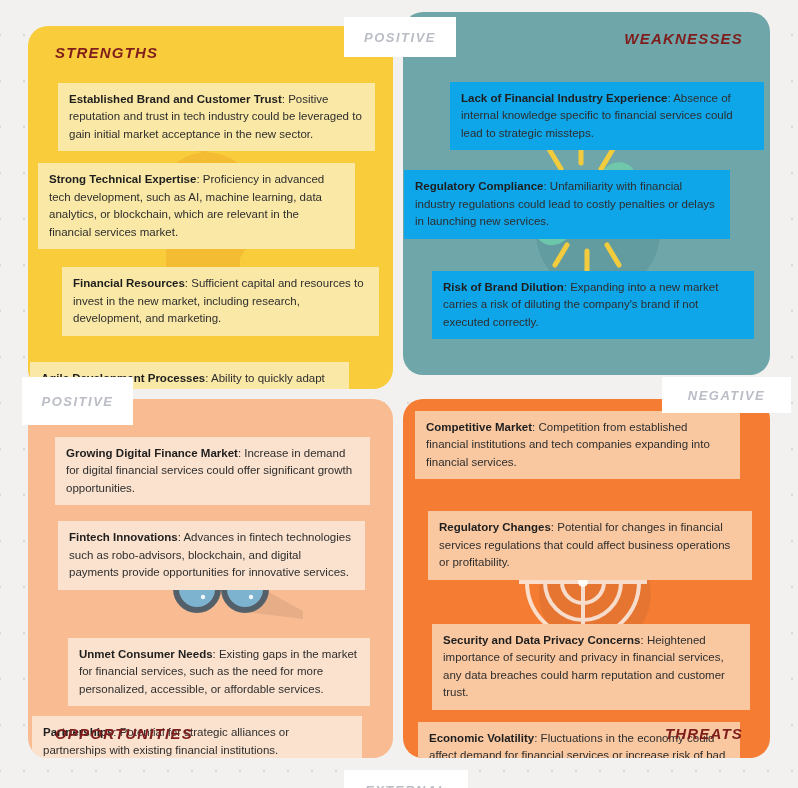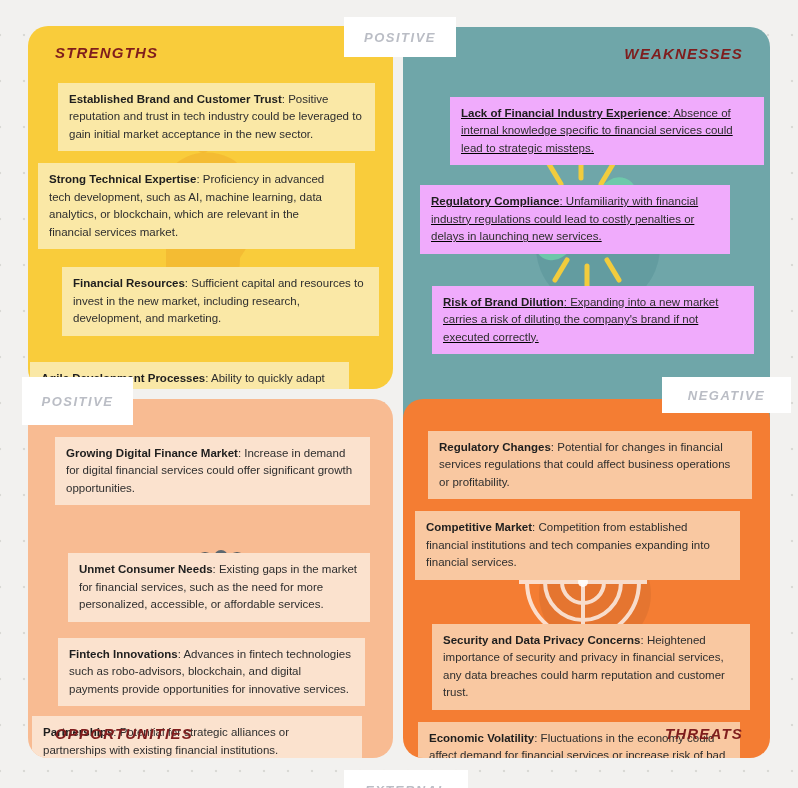--- a/index.html
+++ b/index.html
@@ -15,42 +15,42 @@
     background-size:24px 46px;
     background-position:12px 12px;
     overflow:hidden;
   }
   .quadrant{
     position:absolute;
     border-radius:20px;
     overflow:hidden;
   }
   #q-strengths    {left:28px; top:26px;  width:365px; height:363px; background:#F9CC3B;}
-  #q-weaknesses   {left:403px;top:27px;  width:367px; height:419px; background:#6FA6A9;text-decoration:underline;}
+  #q-weaknesses   {left:403px;top:12px;  width:367px; height:363px; background:#6FA6A9;}
   #q-opportunities{left:28px; top:399px; width:365px; height:359px; background:#F8BB92;}
   #q-threats      {left:403px;top:399px; width:367px; height:359px; background:#F47D33;}
 
   .qhead{
     position:absolute;
     font-size:15px;font-weight:800;font-style:italic;
     letter-spacing:1.2px;color:#7f1d1d;z-index:3;
   }
   .qhead.tl{top:18px;left:27px;}
   .qhead.tr{top:18px;right:27px;}
   .qhead.bl{bottom:16px;left:27px;}
   .qhead.br{bottom:16px;right:27px;}
 
   .card{
     position:relative;z-index:2;
     padding:8px 11px;
     font-size:11.5px;line-height:1.52;color:#2E2E2E;
   }
   .card .t{font-weight:700;color:#1e1e1e;}
   #q-strengths .card    {background:#FAE8A6;}
-  #q-weaknesses .card   {background:#f0abfc;}
+  #q-weaknesses .card   {background:#0ea5e9;}
   #q-opportunities .card{background:#FBE2CE;}
   #q-threats .card      {background:#F9C8A1;}
 
   .axis-label{
     position:absolute;z-index:5;background:#FFFFFF;
     display:flex;align-items:center;justify-content:center;
     font-size:13px;font-weight:800;font-style:italic;
     letter-spacing:1.5px;color:#BABDC5;
   }
   #label-internal{left:344px;top:17px;width:112px;height:40px;}
@@ -92,21 +92,21 @@
       <g stroke="#F2CC3D" stroke-width="5" stroke-linecap="round">
         <line x1="58" y1="52" x2="46" y2="32"></line>
         <line x1="78" y1="46" x2="78" y2="24"></line>
         <line x1="98" y1="52" x2="110" y2="32"></line>
         <line x1="64" y1="128" x2="52" y2="148"></line>
         <line x1="84" y1="134" x2="84" y2="156"></line>
         <line x1="104" y1="128" x2="116" y2="148"></line>
       </g>
     </svg>
     <div class="card" style="margin:70px 6px 0 47px"><span class="t">Lack of Financial Industry Experience</span><span>: Absence of internal knowledge specific to financial services could lead to strategic missteps.</span></div>
-    <div class="card" style="margin:20px 40px 0 17px"><span class="t">Regulatory Compliance</span><span>: Unfamiliarity with financial industry regulations could lead to costly penalties or delays in launching new services.</span></div>
+    <div class="card" style="margin:20px 40px 0 1px"><span class="t">Regulatory Compliance</span><span>: Unfamiliarity with financial industry regulations could lead to costly penalties or delays in launching new services.</span></div>
     <div class="card" style="margin:32px 16px 0 29px"><span class="t">Risk of Brand Dilution</span><span>: Expanding into a new market carries a risk of diluting the company's brand if not executed correctly.</span></div>
   </div>
 
   <div class="quadrant" id="q-opportunities">
     <div class="qhead bl">OPPORTUNITIES</div>
     <svg class="deco" id="deco-binoculars" width="150" height="70" viewBox="0 0 150 70">
       <polygon points="78,22 150,62 150,70 86,62" fill="#000000" opacity="0.07"></polygon>
       <circle cx="52" cy="12" r="9" fill="#4F5A61"></circle>
       <circle cx="84" cy="12" r="9" fill="#4F5A61"></circle>
       <rect x="58" y="4" width="20" height="14" rx="6" fill="#4F5A61"></rect>
@@ -114,22 +114,22 @@
       <circle cx="44" cy="40" r="24" fill="#546069"></circle>
       <circle cx="92" cy="40" r="24" fill="#546069"></circle>
       <circle cx="44" cy="40" r="18" fill="#7EB3CF"></circle>
       <circle cx="92" cy="40" r="18" fill="#7EB3CF"></circle>
       <ellipse cx="37" cy="33" rx="6.5" ry="4" transform="rotate(-35 37 33)" fill="#FFFFFF" opacity="0.9"></ellipse>
       <ellipse cx="85" cy="33" rx="6.5" ry="4" transform="rotate(-35 85 33)" fill="#FFFFFF" opacity="0.9"></ellipse>
       <circle cx="50" cy="48" r="2.2" fill="#FFFFFF" opacity="0.9"></circle>
       <circle cx="98" cy="48" r="2.2" fill="#FFFFFF" opacity="0.9"></circle>
     </svg>
     <div class="card" style="margin:38px 23px 0 27px"><span class="t">Growing Digital Finance Market</span><span>: Increase in demand for digital financial services could offer significant growth opportunities.</span></div>
+    <div class="card" style="margin:16px 28px 0 30px"><span class="t">Fintech Innovations</span><span>: Advances in fintech technologies such as robo-advisors, blockchain, and digital payments provide opportunities for innovative services.</span></div>
     <div class="card" style="margin:48px 23px 0 40px"><span class="t">Unmet Consumer Needs</span><span>: Existing gaps in the market for financial services, such as the need for more personalized, accessible, or affordable services.</span></div>
-    <div class="card" style="margin:16px 28px 0 30px"><span class="t">Fintech Innovations</span><span>: Advances in fintech technologies such as robo-advisors, blockchain, and digital payments provide opportunities for innovative services.</span></div>
     <div class="card" style="margin:10px 31px 0 4px"><span class="t">Partnerships</span><span>: Potential for strategic alliances or partnerships with existing financial institutions.</span></div>
   </div>
 
   <div class="quadrant" id="q-threats">
     <div class="qhead br">THREATS</div>
     <svg class="deco" id="deco-radar" width="140" height="140" viewBox="0 0 140 140">
       <circle cx="80" cy="80" r="56" fill="#000000" opacity="0.06"></circle>
       <path d="M68,68 L68,12 A56,56 0 0 0 15,52 Z" fill="#F9C63C" opacity="0.95"></path>
       <g stroke="#FFFFFF" stroke-width="4" fill="none" opacity="0.75">
         <circle cx="68" cy="68" r="56"></circle>
@@ -140,22 +140,22 @@
       </g>
       <circle cx="68" cy="68" r="5" fill="#FFFFFF" opacity="0.9"></circle>
       <polygon points="97,32 104,36 104,44 97,48 90,44 90,36" fill="#F9B233"></polygon>
       <g stroke="#FFFFFF" stroke-width="3" fill="none" opacity="0.9">
         <path d="M86,32 L86,26 L92,26"></path>
         <path d="M102,26 L108,26 L108,32"></path>
         <path d="M108,48 L108,54 L102,54"></path>
         <path d="M92,54 L86,54 L86,48"></path>
       </g>
     </svg>
+    <div class="card" style="margin:12px 30px 0 12px"><span class="t">Competitive Market</span><span>: Competition from established financial institutions and tech companies expanding into financial services.</span></div>
     <div class="card" style="margin:32px 18px 0 25px"><span class="t">Regulatory Changes</span><span>: Potential for changes in financial services regulations that could affect business operations or profitability.</span></div>
-    <div class="card" style="margin:12px 30px 0 12px"><span class="t">Competitive Market</span><span>: Competition from established financial institutions and tech companies expanding into financial services.</span></div>
     <div class="card" style="margin:44px 20px 0 29px"><span class="t">Security and Data Privacy Concerns</span><span>: Heightened importance of security and privacy in financial services, any data breaches could harm reputation and customer trust.</span></div>
     <div class="card" style="margin:12px 30px 0 15px"><span class="t">Economic Volatility</span><span>: Fluctuations in the economy could affect demand for financial services or increase risk of bad loans/debt.</span></div>
   </div>
 
   <div class="axis-label" id="label-internal">POSITIVE</div>
   <div class="axis-label" id="label-external">EXTERNAL</div>
   <div class="axis-label" id="label-positive">POSITIVE</div>
   <div class="axis-label" id="label-negative">NEGATIVE</div>
 
 </div>

